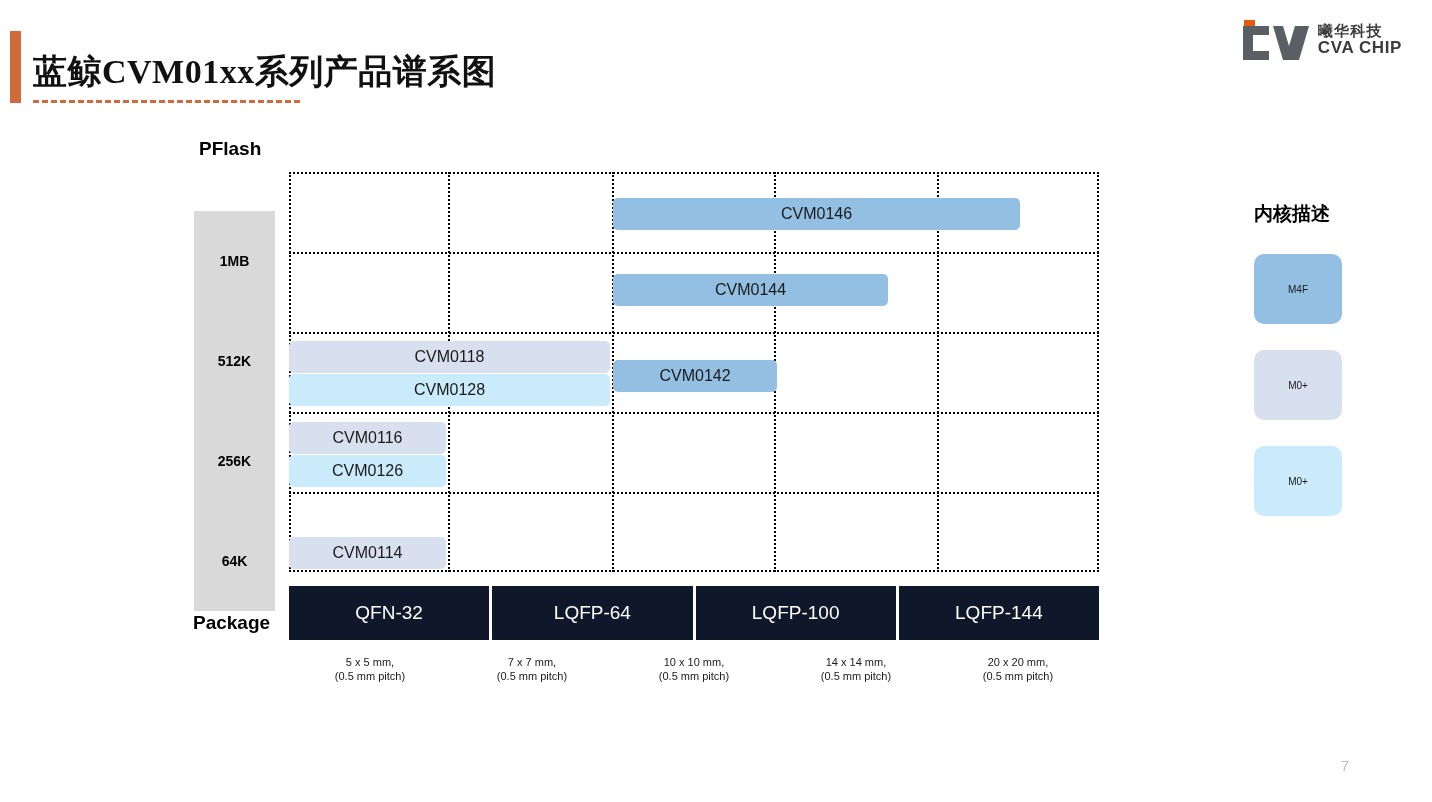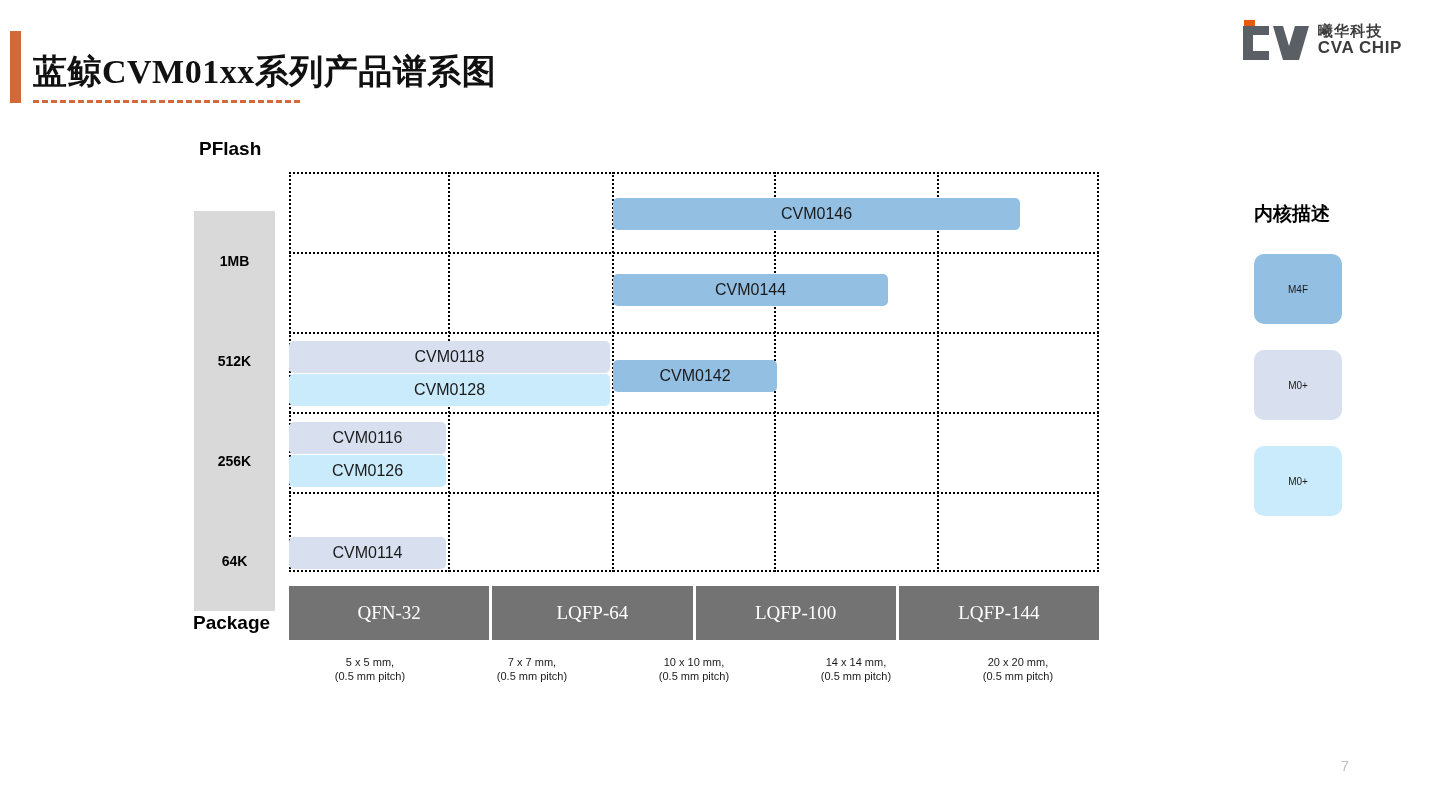--- a/index.html
+++ b/index.html
@@ -112,24 +112,24 @@
     white-space: nowrap;
   }
 
   
   #package-row {
     position: absolute; left: 289px; top: 586px;
     width: 810px; height: 54px;
     display: flex; gap: 3px;
   }
   .pkg-cell {
-    flex: 1; background: #737373;
+    flex: 1; background: #0f172a;
     display: flex; align-items: center; justify-content: center;
     color: #ffffff; font-size: 19px;
-    font-family: Liberation Serif, serif;
+    font-family: Liberation Sans, sans-serif;
   }
   #package-dims {
     position: absolute; left: 289px; top: 656px;
     width: 810px; display: flex;
   }
   .dim-cell {
     flex: 1; text-align: center;
     font-size: 11px; font-weight: 400; color: #1a1a1a; line-height: 1.25;
   }
 

